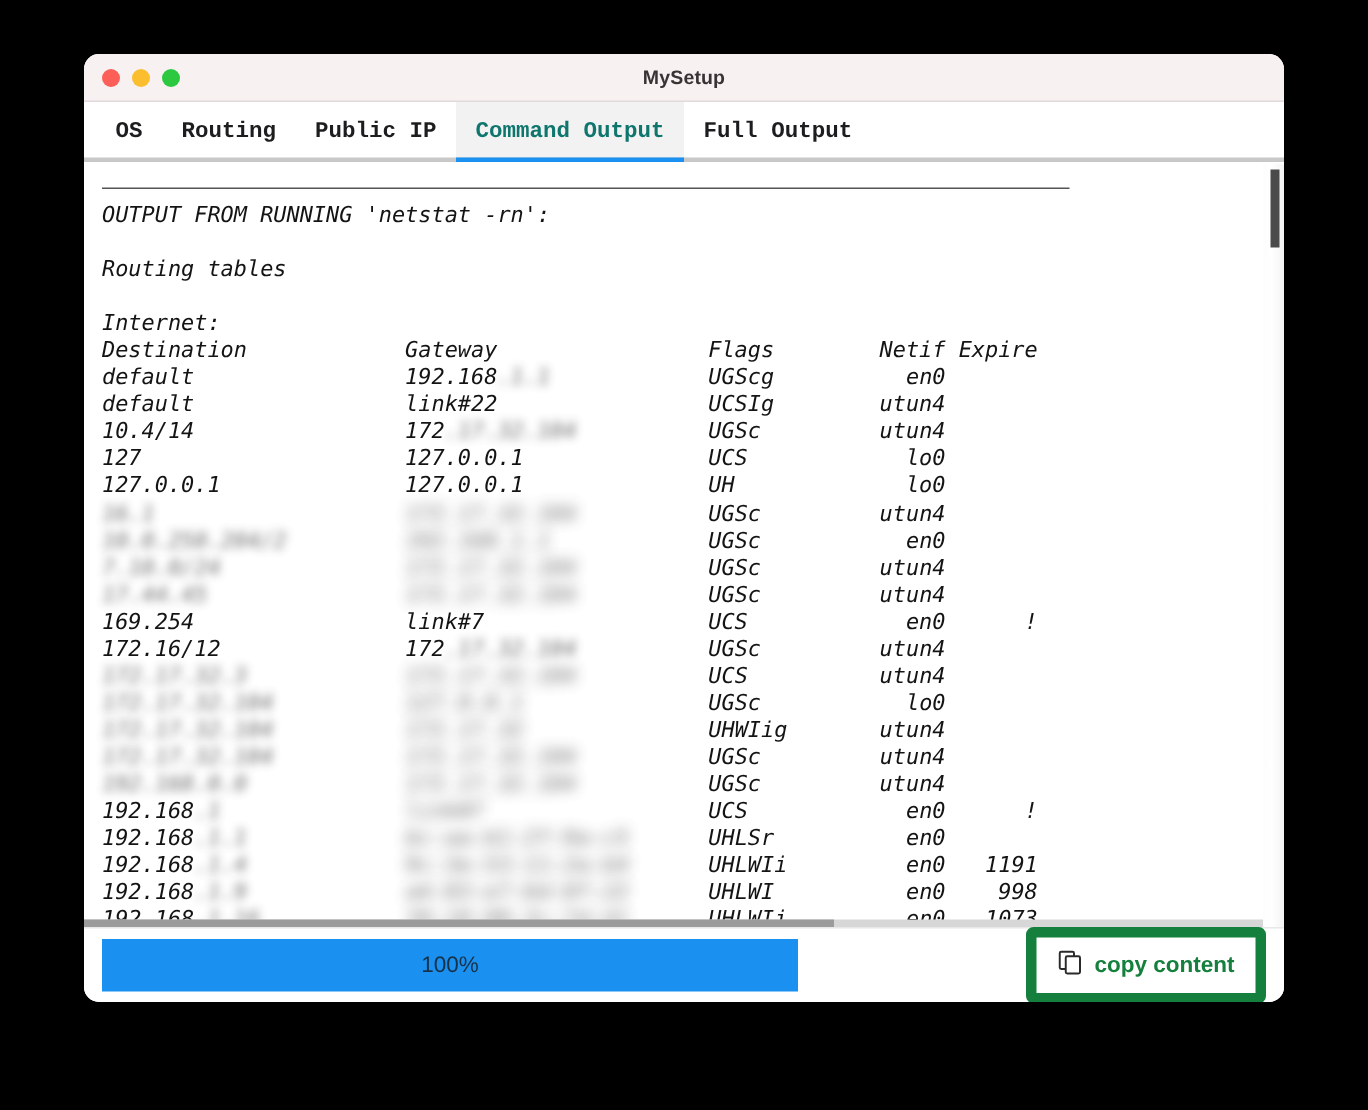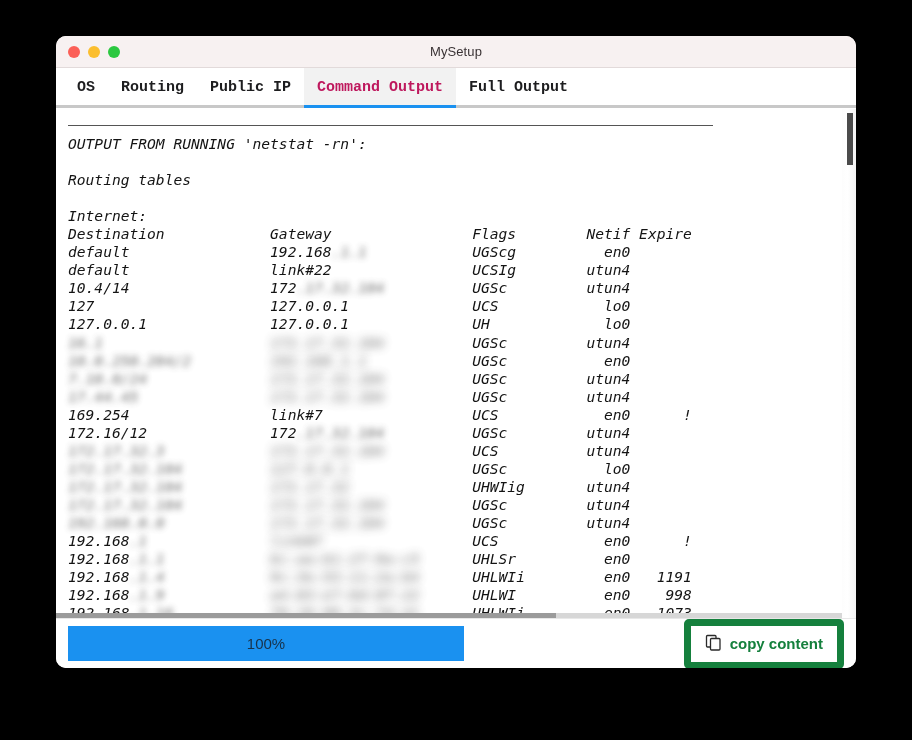--- a/index.html
+++ b/index.html
@@ -51,21 +51,21 @@
     width: 12px;
     height: 12px;
     border-radius: 50%;
     display: block;
   }
   .light.red    { background: #fb5f57; }
   .light.yellow { background: #fbbe2e; }
   .light.green  { background: #2bc840; }
   #window-title {
     font-size: 13px;
-    font-weight: normal;
+    font-weight: bold;
     color: #3a3335;
     letter-spacing: 0.1px;
   }
 
   
   #tabbar {
     height: 38px;
     min-height: 38px;
     background: #ffffff;
     display: flex;
@@ -80,21 +80,21 @@
     padding: 0 13px;
     font-size: 15px;
     font-weight: bold;
     color: #1d1d1f;
     cursor: pointer;
     position: relative;
     background: transparent;
     white-space: nowrap;
   }
   .tab.active {
-    color: #be185d;
+    color: #0f766e;
     background: #f2f2f2;
   }
   .tab.active::after {
     content: "";
     position: absolute;
     left: 0;
     right: 0;
     bottom: -2px;
     height: 3px;
     background: #1a91f0;
@@ -197,21 +197,21 @@
     height: 49px;
     min-height: 49px;
     background: #ffffff;
     display: flex;
     align-items: center;
     padding: 0 12px;
     gap: 10px;
     border-top: 1px solid #e8e8e8;
   }
   #progress {
-    width: 396px;
+    width: 464px;
     height: 35px;
     background: #1a91f0;
     display: flex;
     align-items: center;
     justify-content: center;
     color: #18324a;
     font-size: 15px;
     font-family: "Liberation Sans", sans-serif;
   }
   #spacer { flex: 1; }

